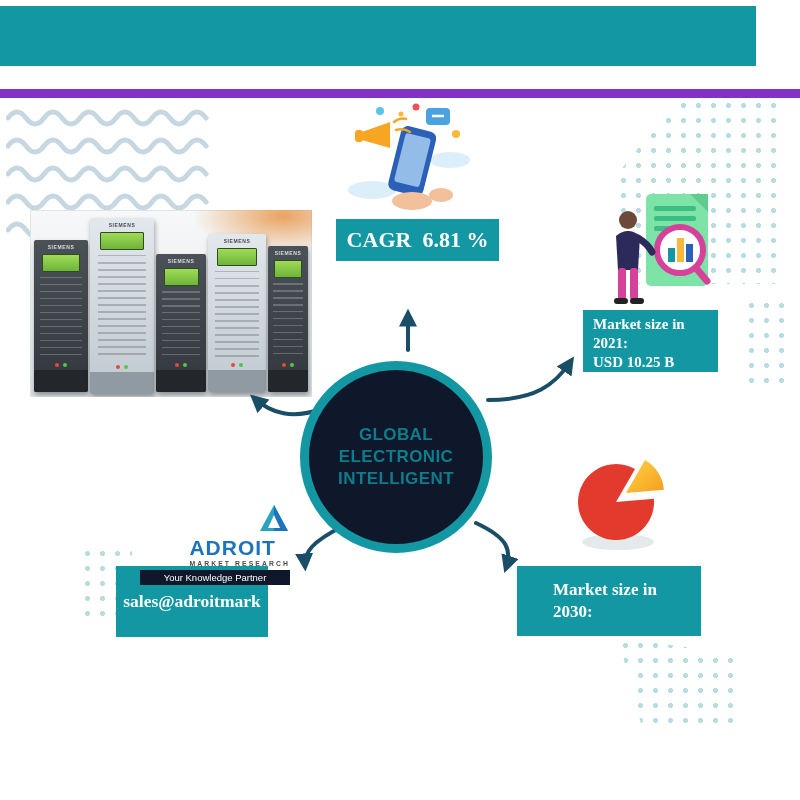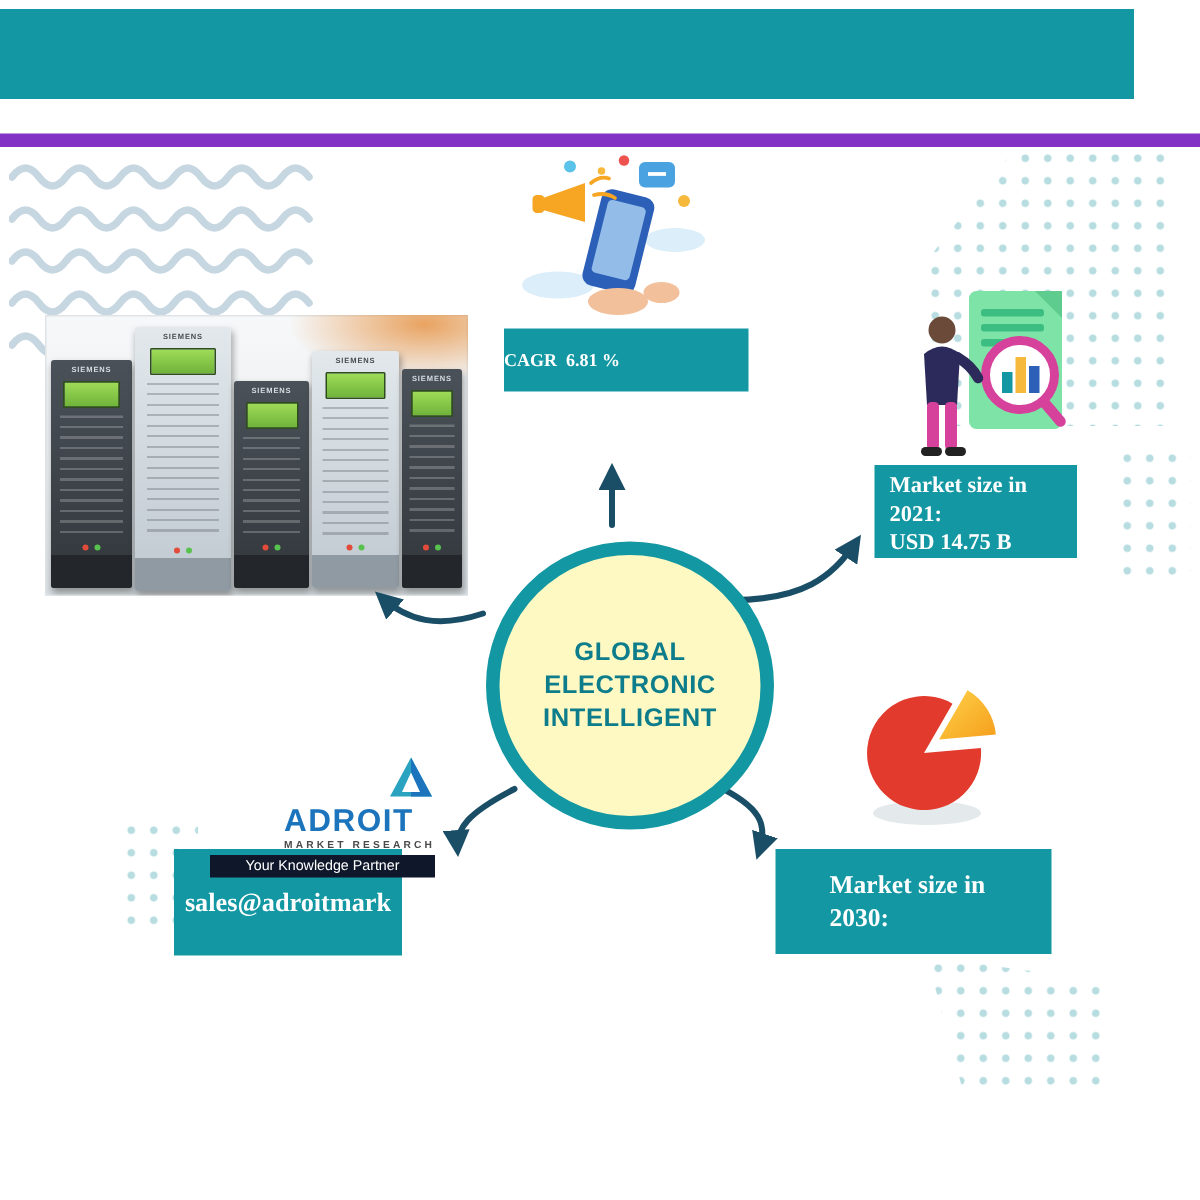--- a/index.html
+++ b/index.html
@@ -40,31 +40,31 @@
   .leds { display:flex; gap:4px; margin-bottom:3px; }
   .led { width:4px; height:4px; border-radius:50%; display:block; }
   .led.r { background:#e24b3a; } .led.g { background:#58c24f; }
   .base { width:100%; height:22px; background:#23272b; border-radius:0 0 2px 2px; }
   .dev.light .base { background:#8f9aa2; }
 
   
   .arrows { position:absolute; left:0; top:0; pointer-events:none; }
 
   
-  .circle { position:absolute; left:324px; top:361px; width:192px; height:192px;
-    border:9px solid #1397A2; border-radius:50%; box-sizing:border-box; background:#fef9c3;
+  .circle { position:absolute; left:300px; top:361px; width:192px; height:192px;
+    border:9px solid #1397A2; border-radius:50%; box-sizing:border-box; background:#0f172a;
     display:flex; align-items:center; justify-content:center; }
   .title { text-align:center; color:#0E7D8B; font-weight:bold; font-size:17px;
     line-height:1.3; letter-spacing:.4px; }
 
   
   .box { position:absolute; background:#1397A2; color:#ffffff;
     font-family:"Liberation Serif", serif; font-weight:bold; box-sizing:border-box; }
   .cagr { left:336px; top:219px; width:163px; height:42px;
-    display:flex; align-items:center; justify-content:flex-start; font-size:12px;font-family:Liberation Serif, serif; }
+    display:flex; align-items:center; justify-content:center; font-size:22px;font-family:Liberation Serif, serif; }
   .cagr .pre { white-space:pre; }
   .m2021 { left:583px; top:310px; width:135px; height:62px; padding:5px 0 0 10px;
     font-size:15px; line-height:1.25; }
   .m2030 { left:517px; top:566px; width:184px; height:70px; padding-left:36px;
     display:flex; flex-direction:column; justify-content:center; font-size:17px; line-height:1.3; }
   .contact { left:116px; top:566px; width:152px; height:71px; text-align:center;
     display:flex; flex-direction:column; justify-content:center; font-size:17.5px; line-height:1.3; }
 
   
   .illus { position:absolute; }
@@ -242,21 +242,21 @@
     </div>
   </div>
 
   <div class="box cagr">
     <span class="pre">CAGR  6.81 %</span>
   </div>
 
   <div class="box m2021">
     <div>Market size in</div>
     <div>2021:</div>
-    <div>USD 14.75 B</div>
+    <div>USD 10.25 B</div>
   </div>
 
   <div class="box m2030">
     <div>Market size in</div>
     <div>2030:</div>
   </div>
 
   <div class="box contact">
     <div>sales@adroitmark</div>
   </div>

